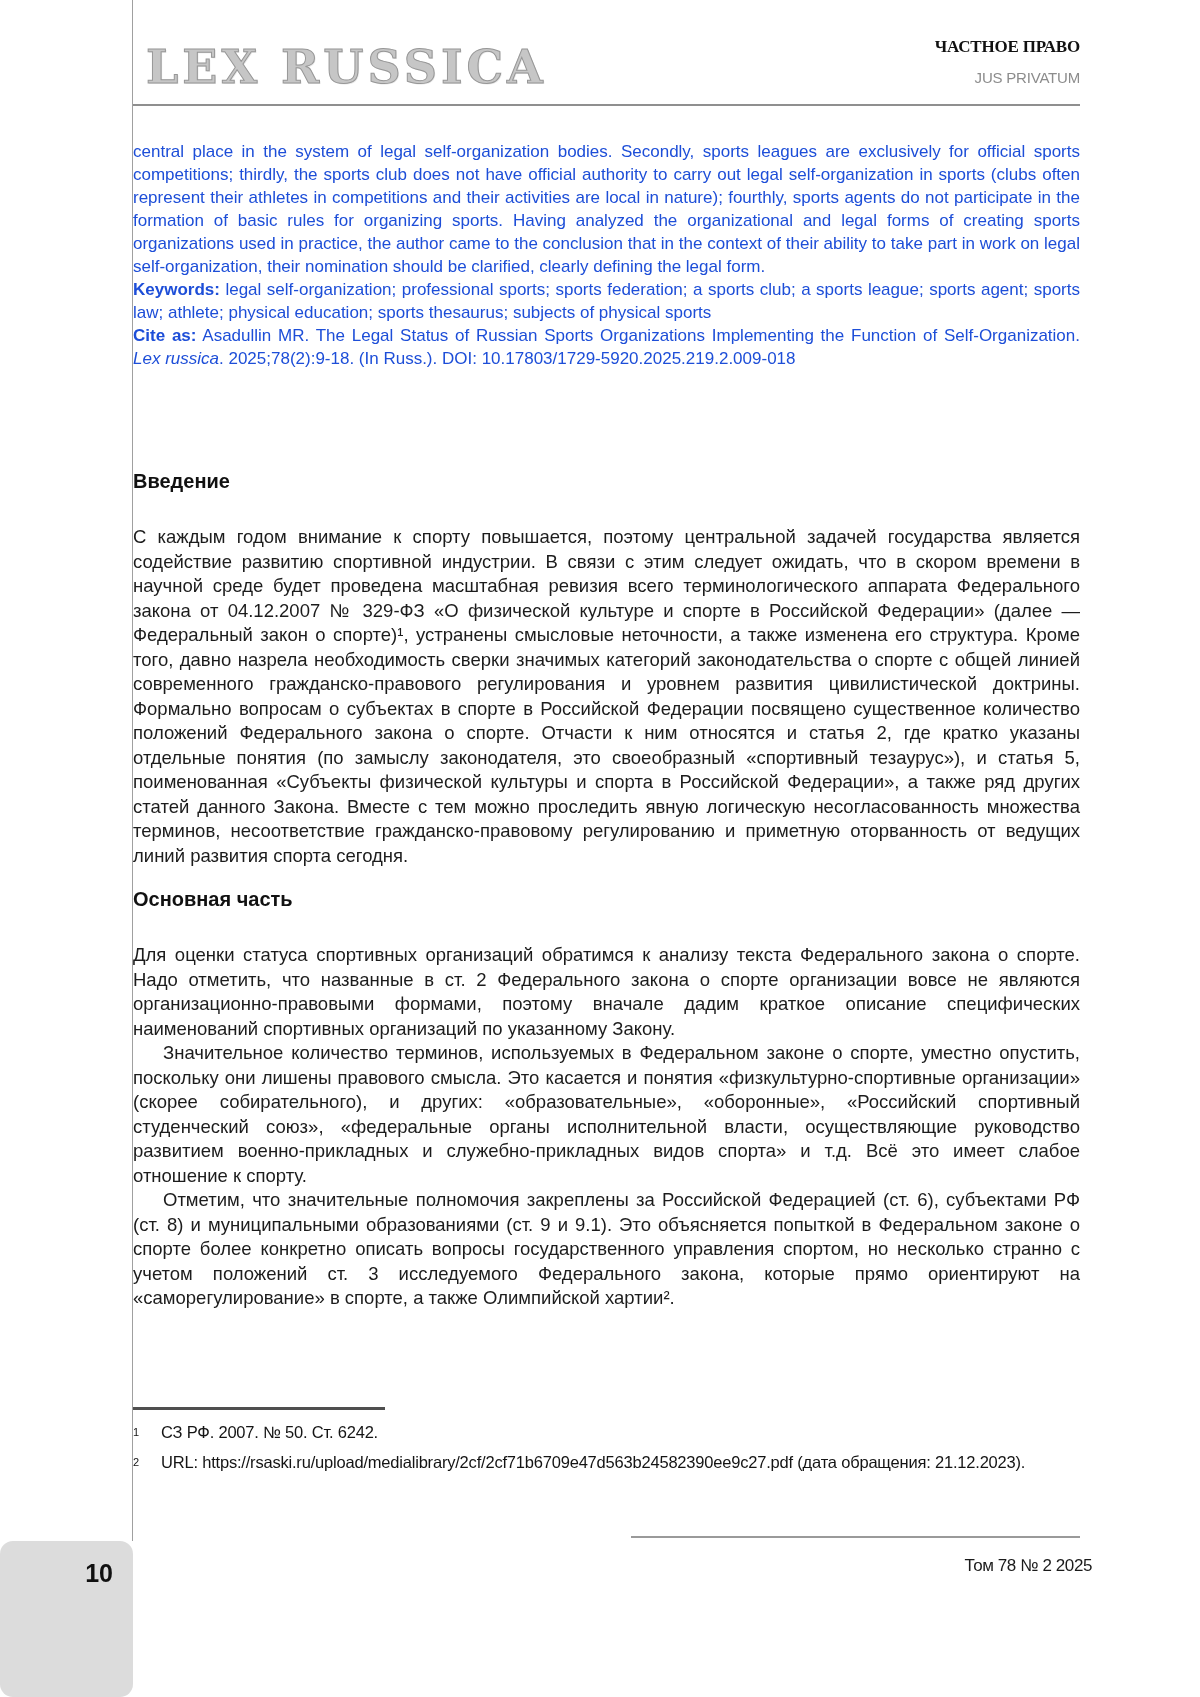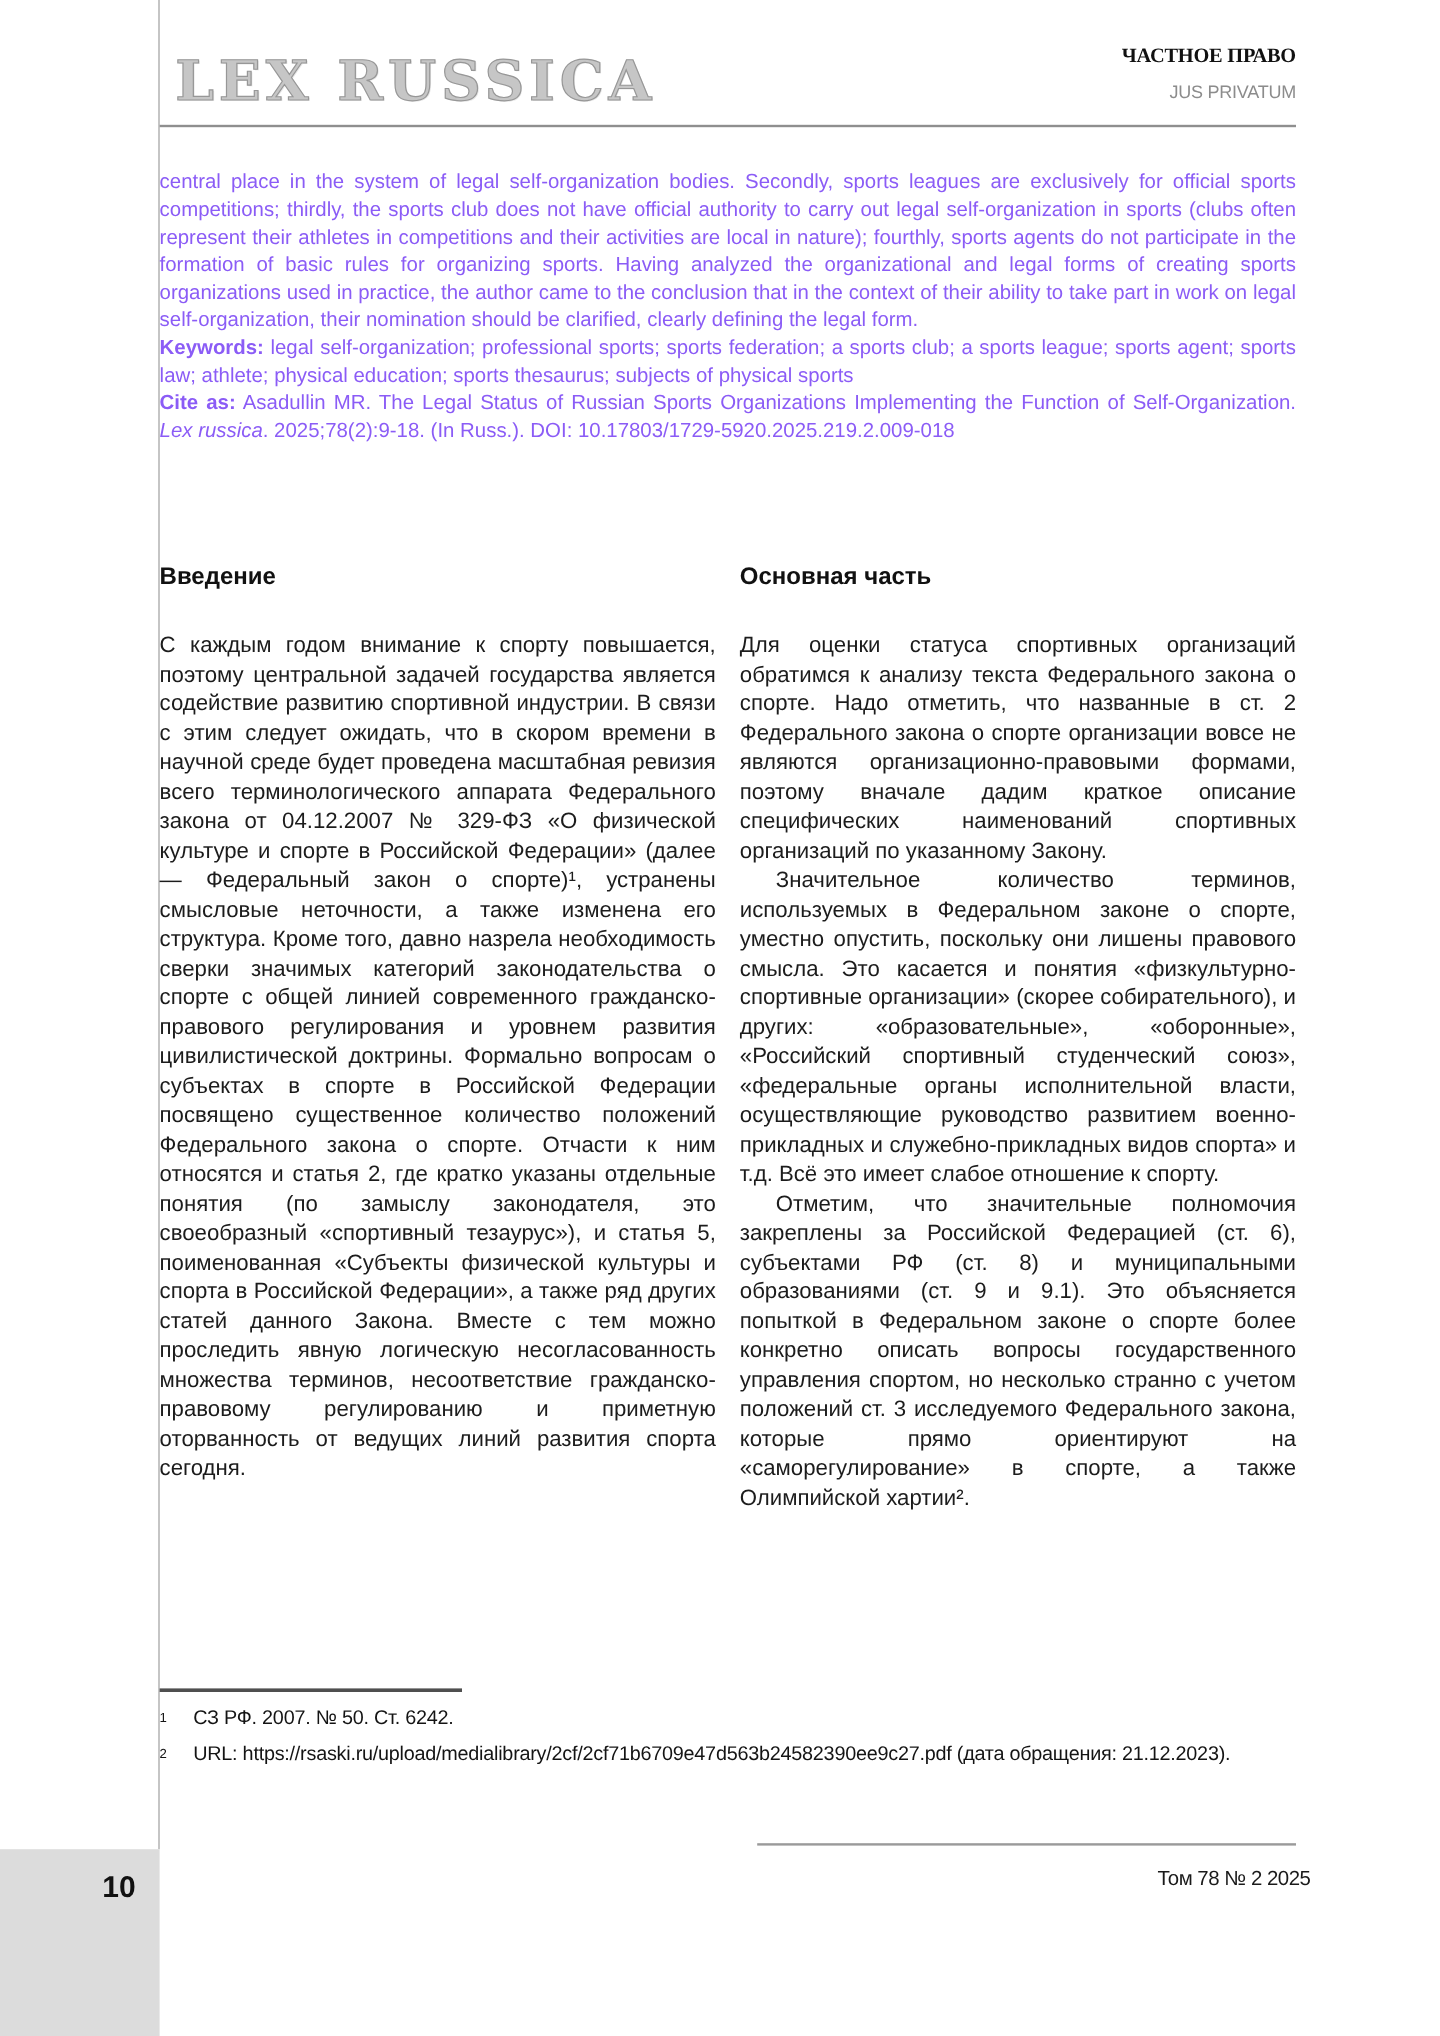--- a/index.html
+++ b/index.html
@@ -18,42 +18,42 @@
     color:#c6c6c6;-webkit-text-stroke:1px #979797;letter-spacing:4px;
     text-shadow:1px 1px 0 #e8e8e8;white-space:nowrap;
   }
   .rubric{position:absolute;right:120px;top:36px;text-align:right;line-height:1.25;}
   .rubric-ru{font-weight:bold;font-size:17px;color:#111;letter-spacing:-0.2px;font-family:Liberation Serif, serif;}
   .rubric-la{font-size:15px;color:#8c8c8c;letter-spacing:-0.2px;margin-top:12px;}
   .header-rule{position:absolute;left:133px;top:104px;width:947px;height:2px;background:#8f8f8f;}
 
   
   .english{position:absolute;left:133px;top:140px;width:947px;
-    font-size:17px;line-height:23px;text-align:justify;color:#8b5cf6;}
+    font-size:17px;line-height:23px;text-align:justify;color:#1d4ed8;}
   .english p{margin:0;}
   .b{font-weight:bold;margin-top:12px;}
   .i{font-style:italic;}
 
   
-  .columns{position:absolute;left:133px;top:470px;width:947px;display:flex;gap:20px;}
+  .columns{position:absolute;left:133px;top:470px;width:947px;display:flex;gap:20px;flex-direction:column;}
   .col{flex:1;}
   .col h2{margin:0 0 32px 0;font-size:20px;font-weight:bold;color:#111;}
   .col p{margin:0;font-size:18.5px;line-height:24.5px;text-align:justify;color:#1c1c1c;}
   .col p.indent{text-indent:30px;}
 
   
   .fnrule{position:absolute;left:133px;top:1407px;width:252px;height:3px;background:#4f4f4f;}
   .footnotes{position:absolute;left:133px;top:1420px;width:947px;}
   .footnote{display:flex;font-size:16.5px;line-height:25px;color:#141414;}
   .fn-mark-cell{width:28px;flex:0 0 28px;}
   .fn-mark-cell sup{font-size:11px;}
   .fn-text{flex:1;text-align:justify;letter-spacing:-0.2px;}
 
   
-  .page-block{position:absolute;left:0;top:1541px;width:133px;height:156px;background:#dcdcdc;}
+  .page-block{position:absolute;left:0;top:1541px;width:133px;height:156px;background:#dcdcdc;border-radius:13px;}
   .page-num{position:absolute;right:20px;top:18px;font-size:25px;font-weight:bold;color:#111;}
   .footer-rule{position:absolute;left:631px;top:1536px;width:449px;height:2px;background:#9a9a9a;}
   .issue{position:absolute;right:108px;top:1556px;font-size:17px;color:#1a1a1a;letter-spacing:-0.4px;}
 </style>
 </head>
 <body>
 
 <div class="vline"></div>
 
 <div class="logo">LEX RUSSICA</div>

